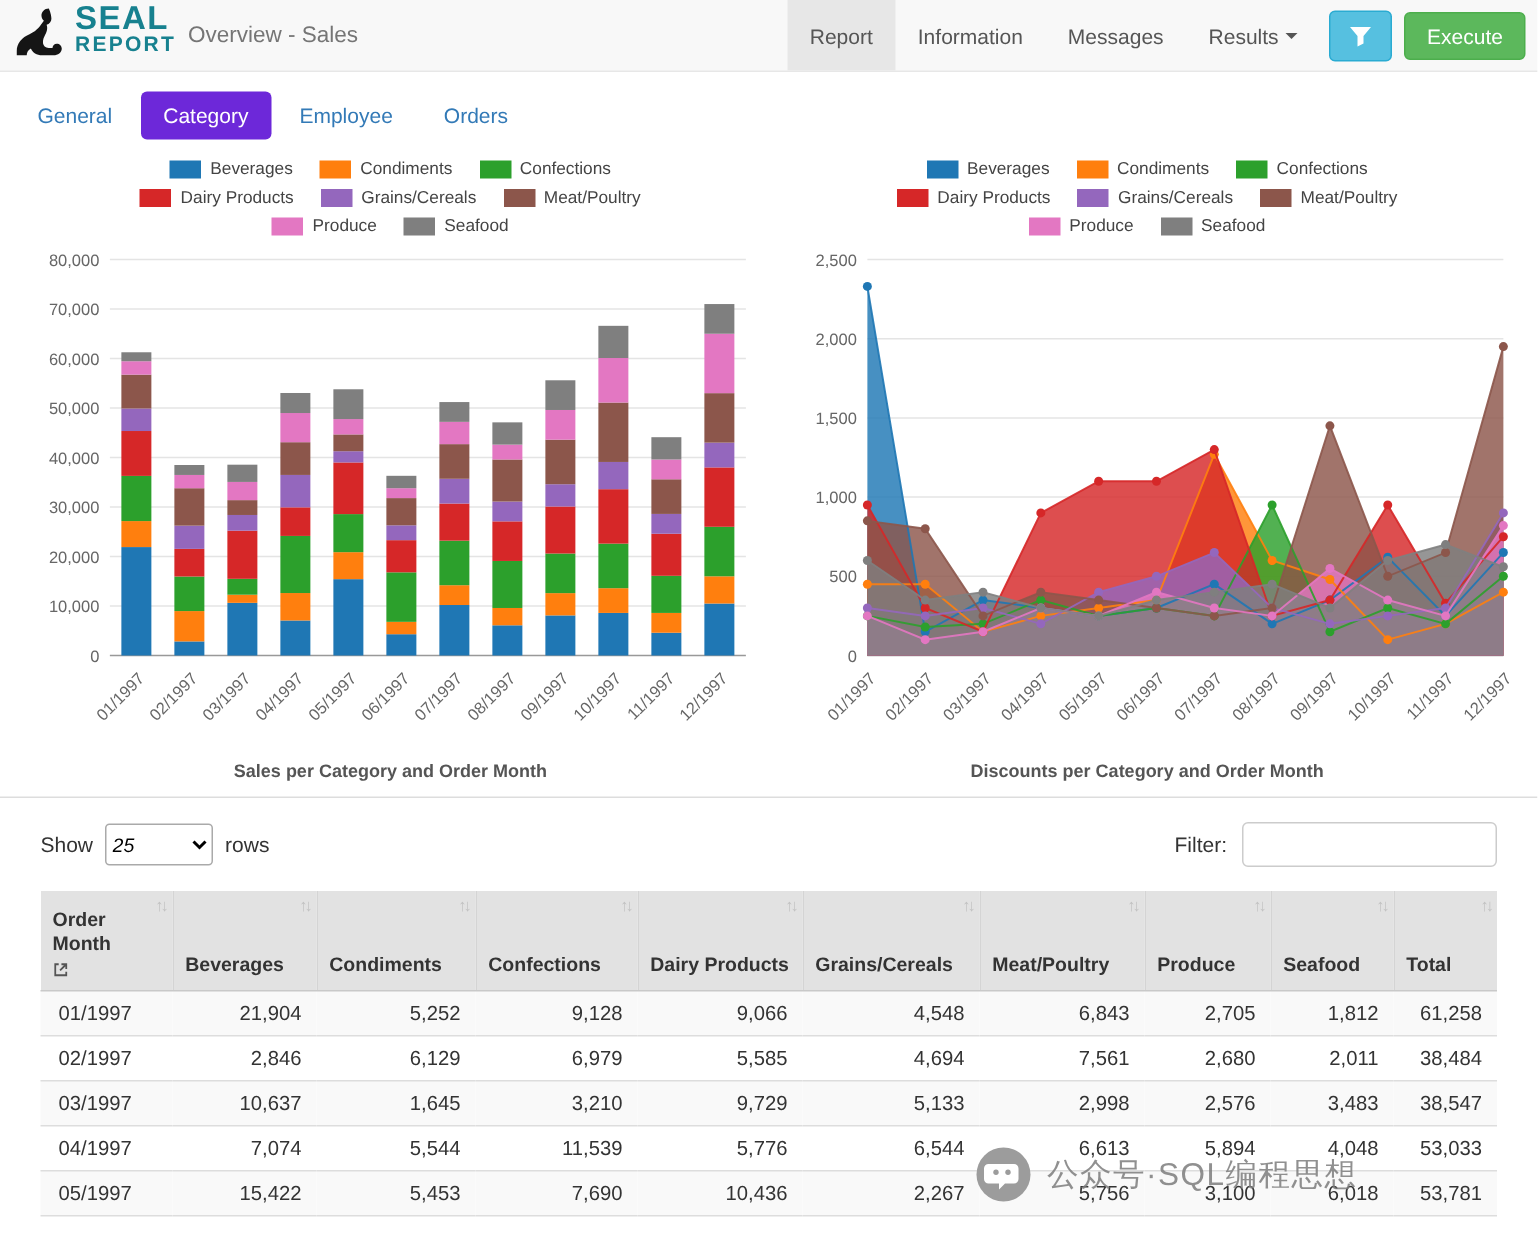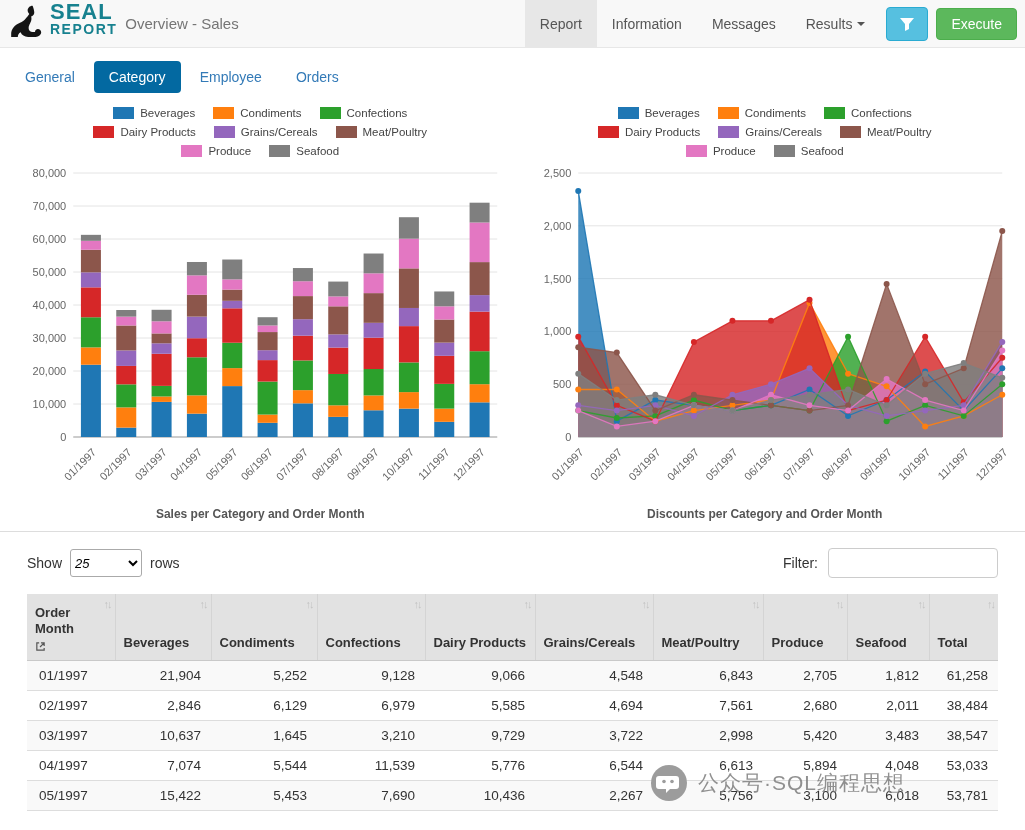--- a/index.html
+++ b/index.html
@@ -20,21 +20,21 @@
   .topnav { margin-left: auto; display: flex; align-items: stretch; }
   .nav-item { display: flex; align-items: center; padding: 0 15px; font-size: 14px; color: #555; cursor: pointer; text-decoration: none; }
   .nav-item.active { background: #e7e7e7; }
   .caret { display: inline-block; width: 0; height: 0; margin-left: 5px; border-left: 4px solid transparent; border-right: 4px solid transparent; border-top: 4px solid #555; }
   .filter-btn { align-self: center; margin: 0 8px 0 6px; width: 42px; height: 34px; background: #56c0e0; border: 1px solid #2aabd2; border-radius: 4px; display: flex; align-items: center; justify-content: center; cursor: pointer; }
   .execute-btn { align-self: center; margin-right: 8px; background: #5cb85c; border: 1px solid #4cae4c; color: #fff; font-size: 14px; padding: 7px 14px; border-radius: 4px; cursor: pointer; }
 
   
   .tabs { padding: 13px 10px 12px; display: flex; gap: 4px; background: #fff; }
   .tab { color: #337ab7; font-size: 14px; padding: 8px 15px; border-radius: 4px; cursor: pointer; text-decoration: none; }
-  .tab.active { background: #0369a1; color: #fff; }
+  .tab.active { background: #6d28d9; color: #fff; }
 
   
   .charts { display: flex; padding: 0 8px; }
   .chart-card { width: 50%; }
   .legend { display: flex; flex-wrap: wrap; justify-content: center; column-gap: 18px; row-gap: 7px; max-width: 380px; margin: 2px auto 8px; }
   .legend-item { display: flex; align-items: center; font-size: 11.5px; color: #444; cursor: pointer; white-space: nowrap; }
   .legend-swatch { width: 21px; height: 12px; margin-right: 6px; display: inline-block; }
   .chart-svg { width: 100%; height: 330px; display: block; }
   .chart-title { text-align: center; font-size: 12px; font-weight: bold; color: #555; margin-top: 12px; }
 
@@ -526,23 +526,23 @@
         <td class="num">2,680</td>
         <td class="num">2,011</td>
         <td class="num">38,484</td>
       </tr>
       <tr>
         <td class="cell-first">03/1997</td>
         <td class="num">10,637</td>
         <td class="num">1,645</td>
         <td class="num">3,210</td>
         <td class="num">9,729</td>
-        <td class="num">3,722</td>
+        <td class="num">5,133</td>
         <td class="num">2,998</td>
-        <td class="num">5,420</td>
+        <td class="num">2,576</td>
         <td class="num">3,483</td>
         <td class="num">38,547</td>
       </tr>
       <tr>
         <td class="cell-first">04/1997</td>
         <td class="num">7,074</td>
         <td class="num">5,544</td>
         <td class="num">11,539</td>
         <td class="num">5,776</td>
         <td class="num">6,544</td>

